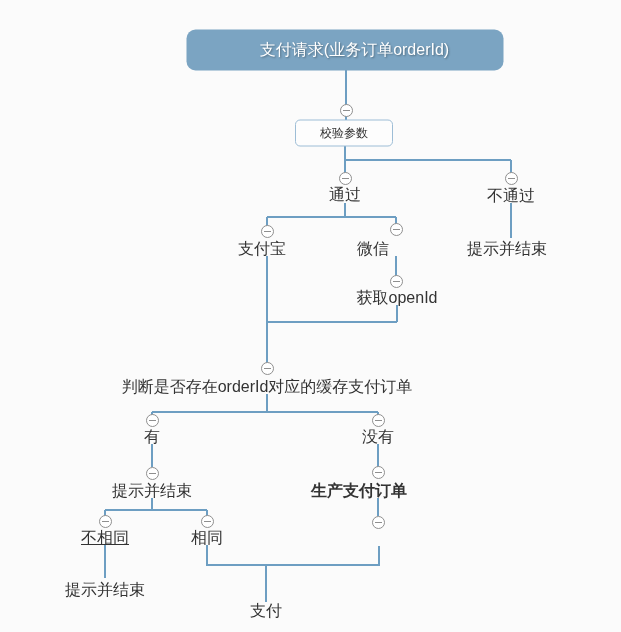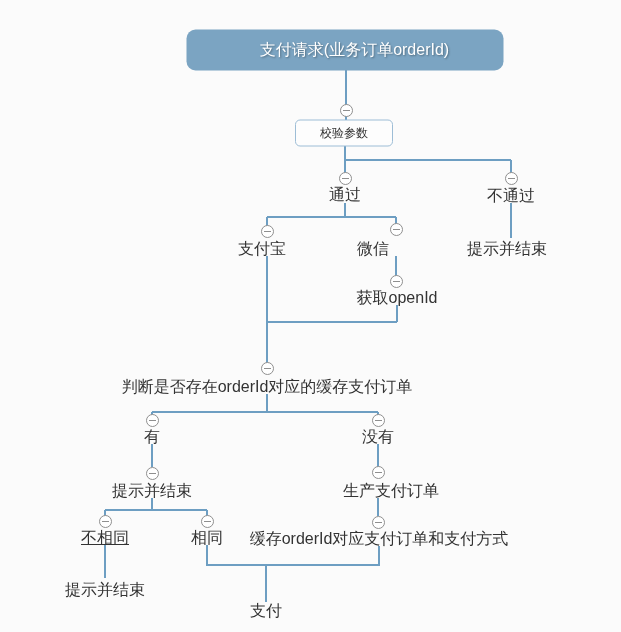--- a/index.html
+++ b/index.html
@@ -136,22 +136,21 @@
     <div class="node-label" style="left: 397px; top: 298px; text-align: center;">获取openId</div>
     <div class="expander" style="left: 260.5px; top: 361.5px;"></div>
     <div class="node-label" style="left: 267px; top: 387px;">判断是否存在orderId对应的缓存支付订单</div>
     <div class="expander" style="left: 145.5px; top: 413.5px;"></div>
     <div class="node-label" style="left: 152px; top: 437px;">有</div>
     <div class="expander" style="left: 371.5px; top: 413.5px;"></div>
     <div class="node-label" style="left: 378px; top: 437px;">没有</div>
     <div class="expander" style="left: 145.5px; top: 466.5px;"></div>
     <div class="node-label" style="left: 152px; top: 491px;">提示并结束</div>
     <div class="expander" style="left: 371.5px; top: 465.5px;"></div>
-    <div class="node-label" style="left: 391px; top: 491px;">生产支付订单</div>
+    <div class="node-label" style="left: 359px; top: 491px; font-weight: bold;">生产支付订单</div>
     <div class="expander" style="left: 98.5px; top: 514.5px;"></div>
     <div class="node-label" style="left: 105px; top: 538px; text-decoration: underline;">不相同</div>
     <div class="expander" style="left: 200.5px; top: 514.5px;"></div>
     <div class="node-label" style="left: 207px; top: 538px; font-family: Liberation Serif, serif;">相同</div>
     <div class="expander" style="left: 371.5px; top: 515.5px;"></div>
-    <div class="node-label" style="left: 379px; top: 539px;">缓存orderId对应支付订单和支付方式</div>
     <div class="node-label" style="left: 105px; top: 590px;">提示并结束</div>
     <div class="node-label" style="left: 266px; top: 611px;">支付</div>
   </div>
 
 </body></html>

